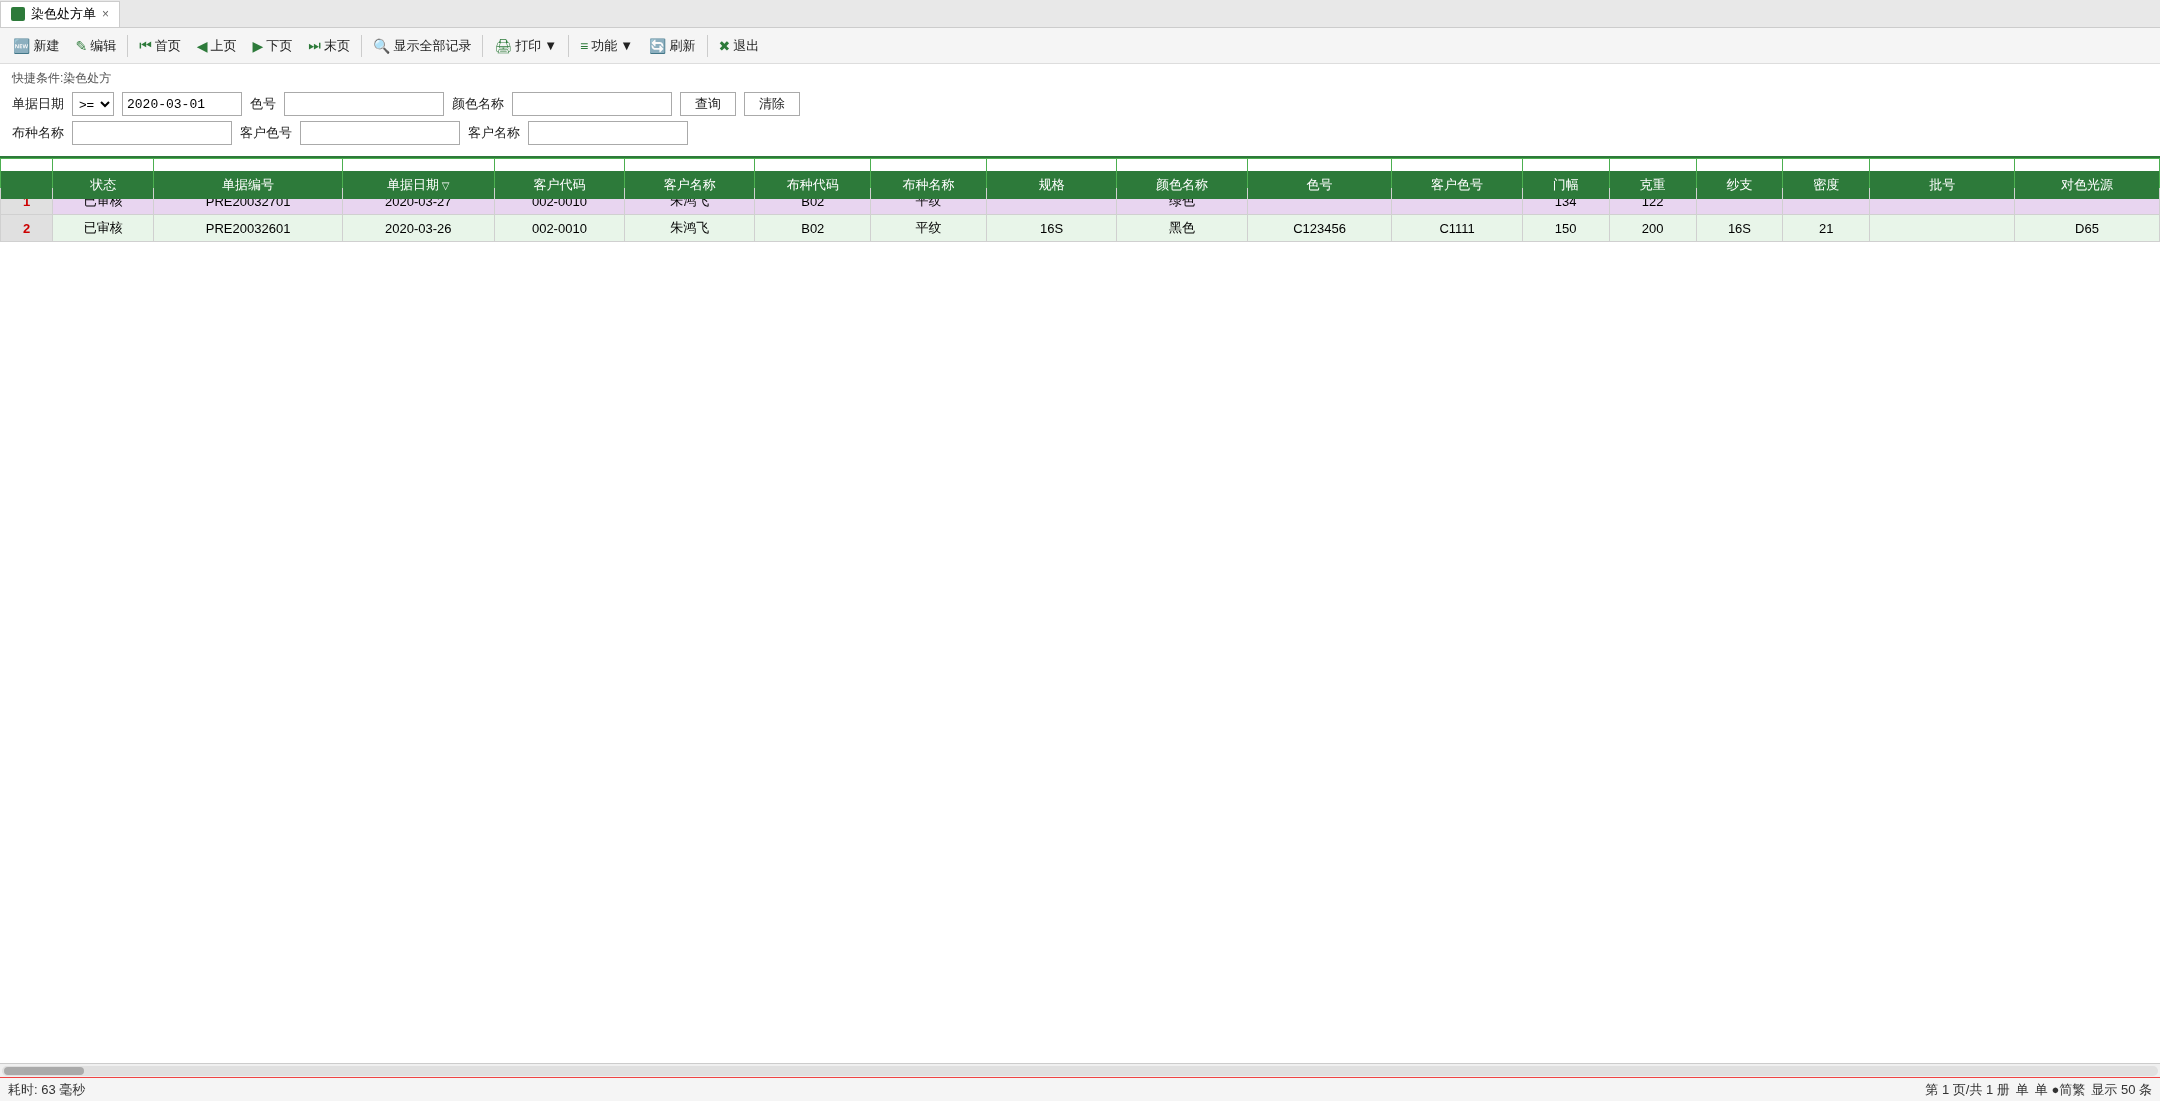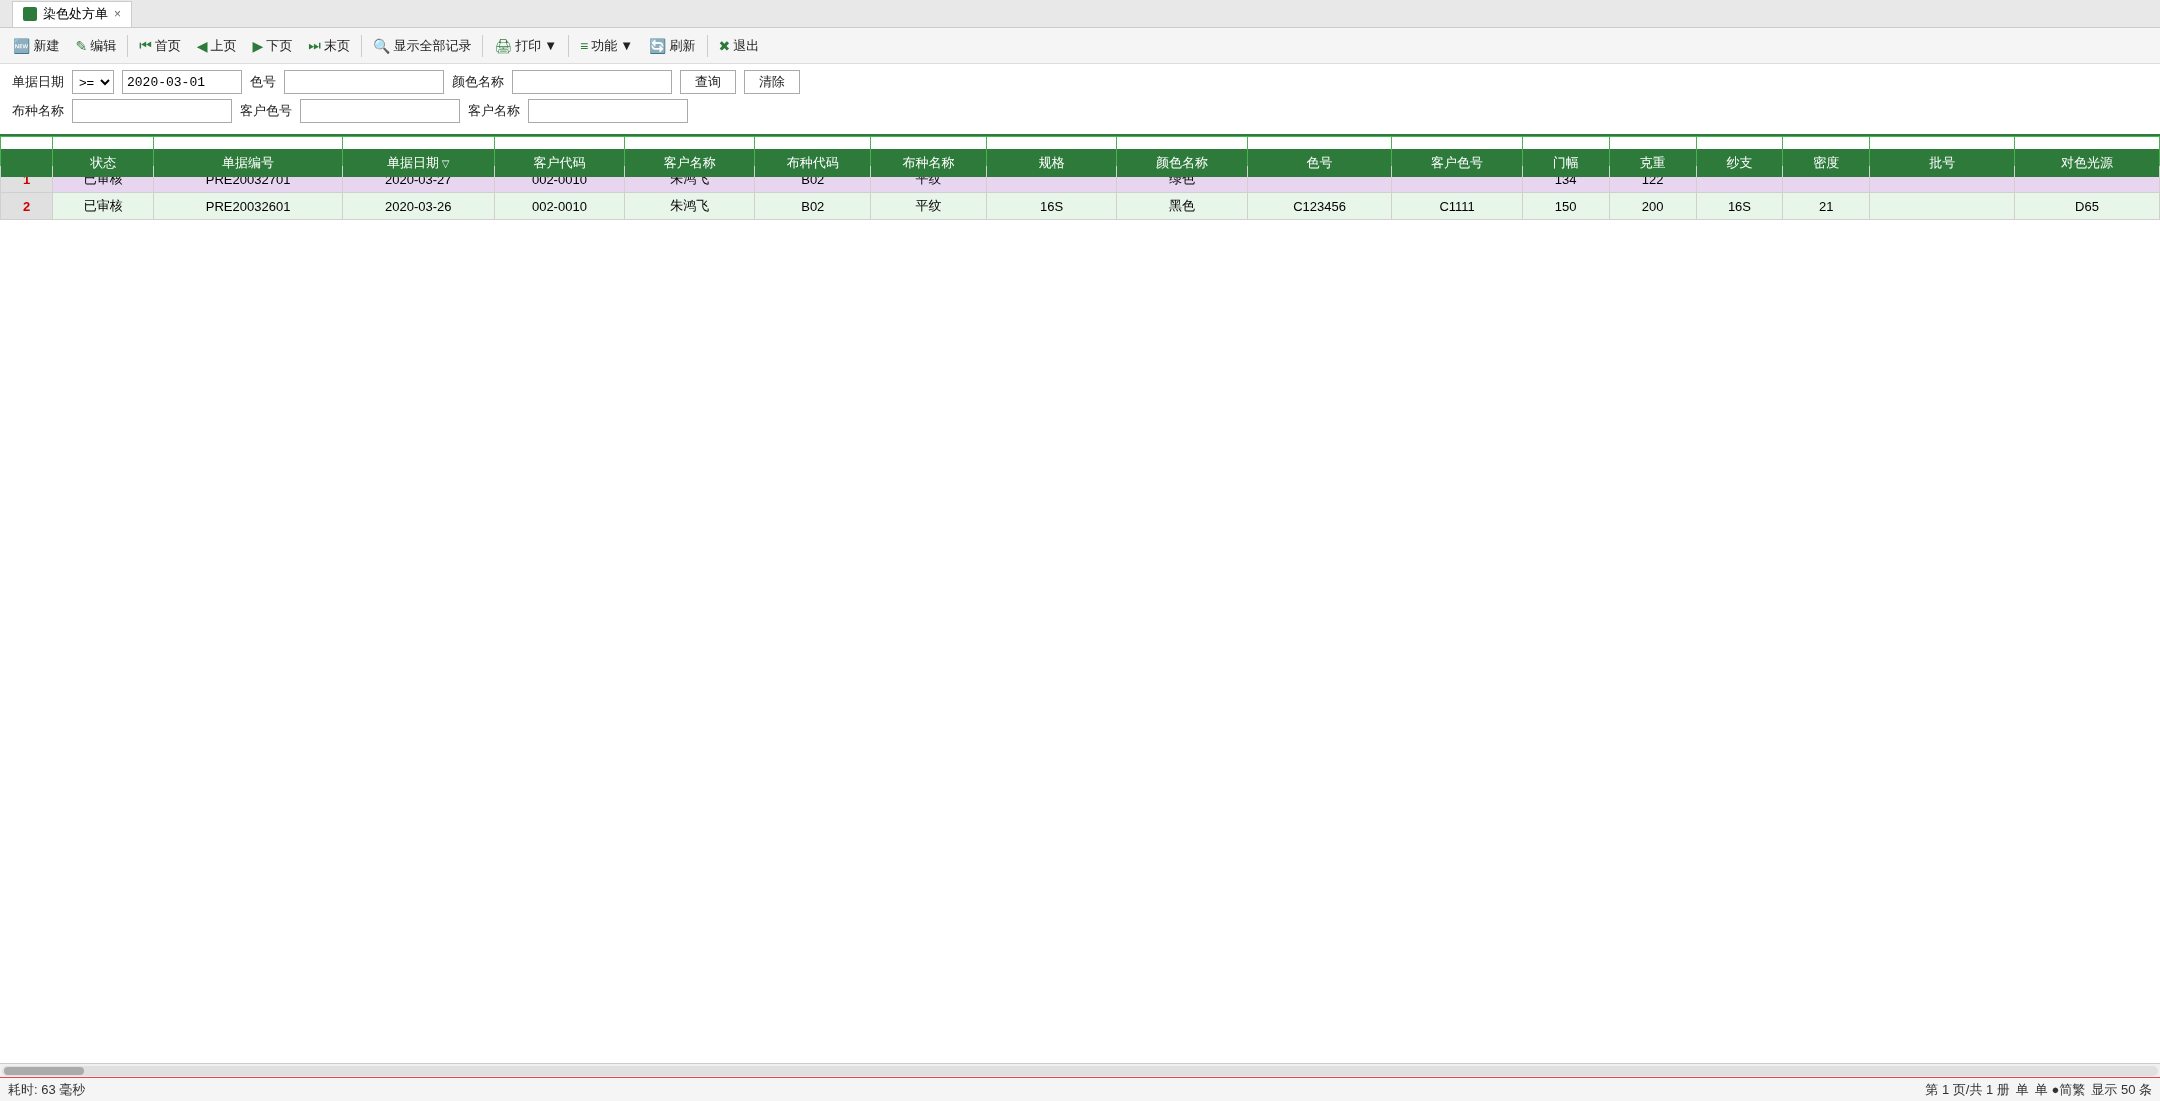--- a/index.html
+++ b/index.html
@@ -15,21 +15,20 @@
     }
     .title-tab {
       display: flex; align-items: center;
       background: #fff;
       border: 1px solid #ccc;
       border-bottom: none;
       padding: 3px 10px;
       font-size: 13px;
       height: 26px;
       gap: 6px;
-      margin-left: 12px;
     }
     .title-tab .tab-icon {
       width: 14px; height: 14px;
       background: #2d7a3a;
       border-radius: 2px;
       display: inline-block;
     }
     .title-tab .close-btn {
       cursor: pointer;
       font-size: 12px;
@@ -265,20 +264,21 @@
     <span>刷新</span>
   </button>
   <div class="toolbar-separator"></div>
   <button class="toolbar-btn">
     <span class="toolbar-icon">✖</span>
     <span>退出</span>
   </button>
 </div>
 
 <div class="quick-filter">
+  <div class="quick-filter-title">快捷条件:染色处方</div>
 
   <div class="filter-row">
     <span class="filter-label">单据日期</span>
     <select class="filter-select">
       <option>&gt;=</option>
       <option>&lt;=</option>
       <option>=</option>
       <option>&gt;</option>
       <option>&lt;</option>
     </select>

